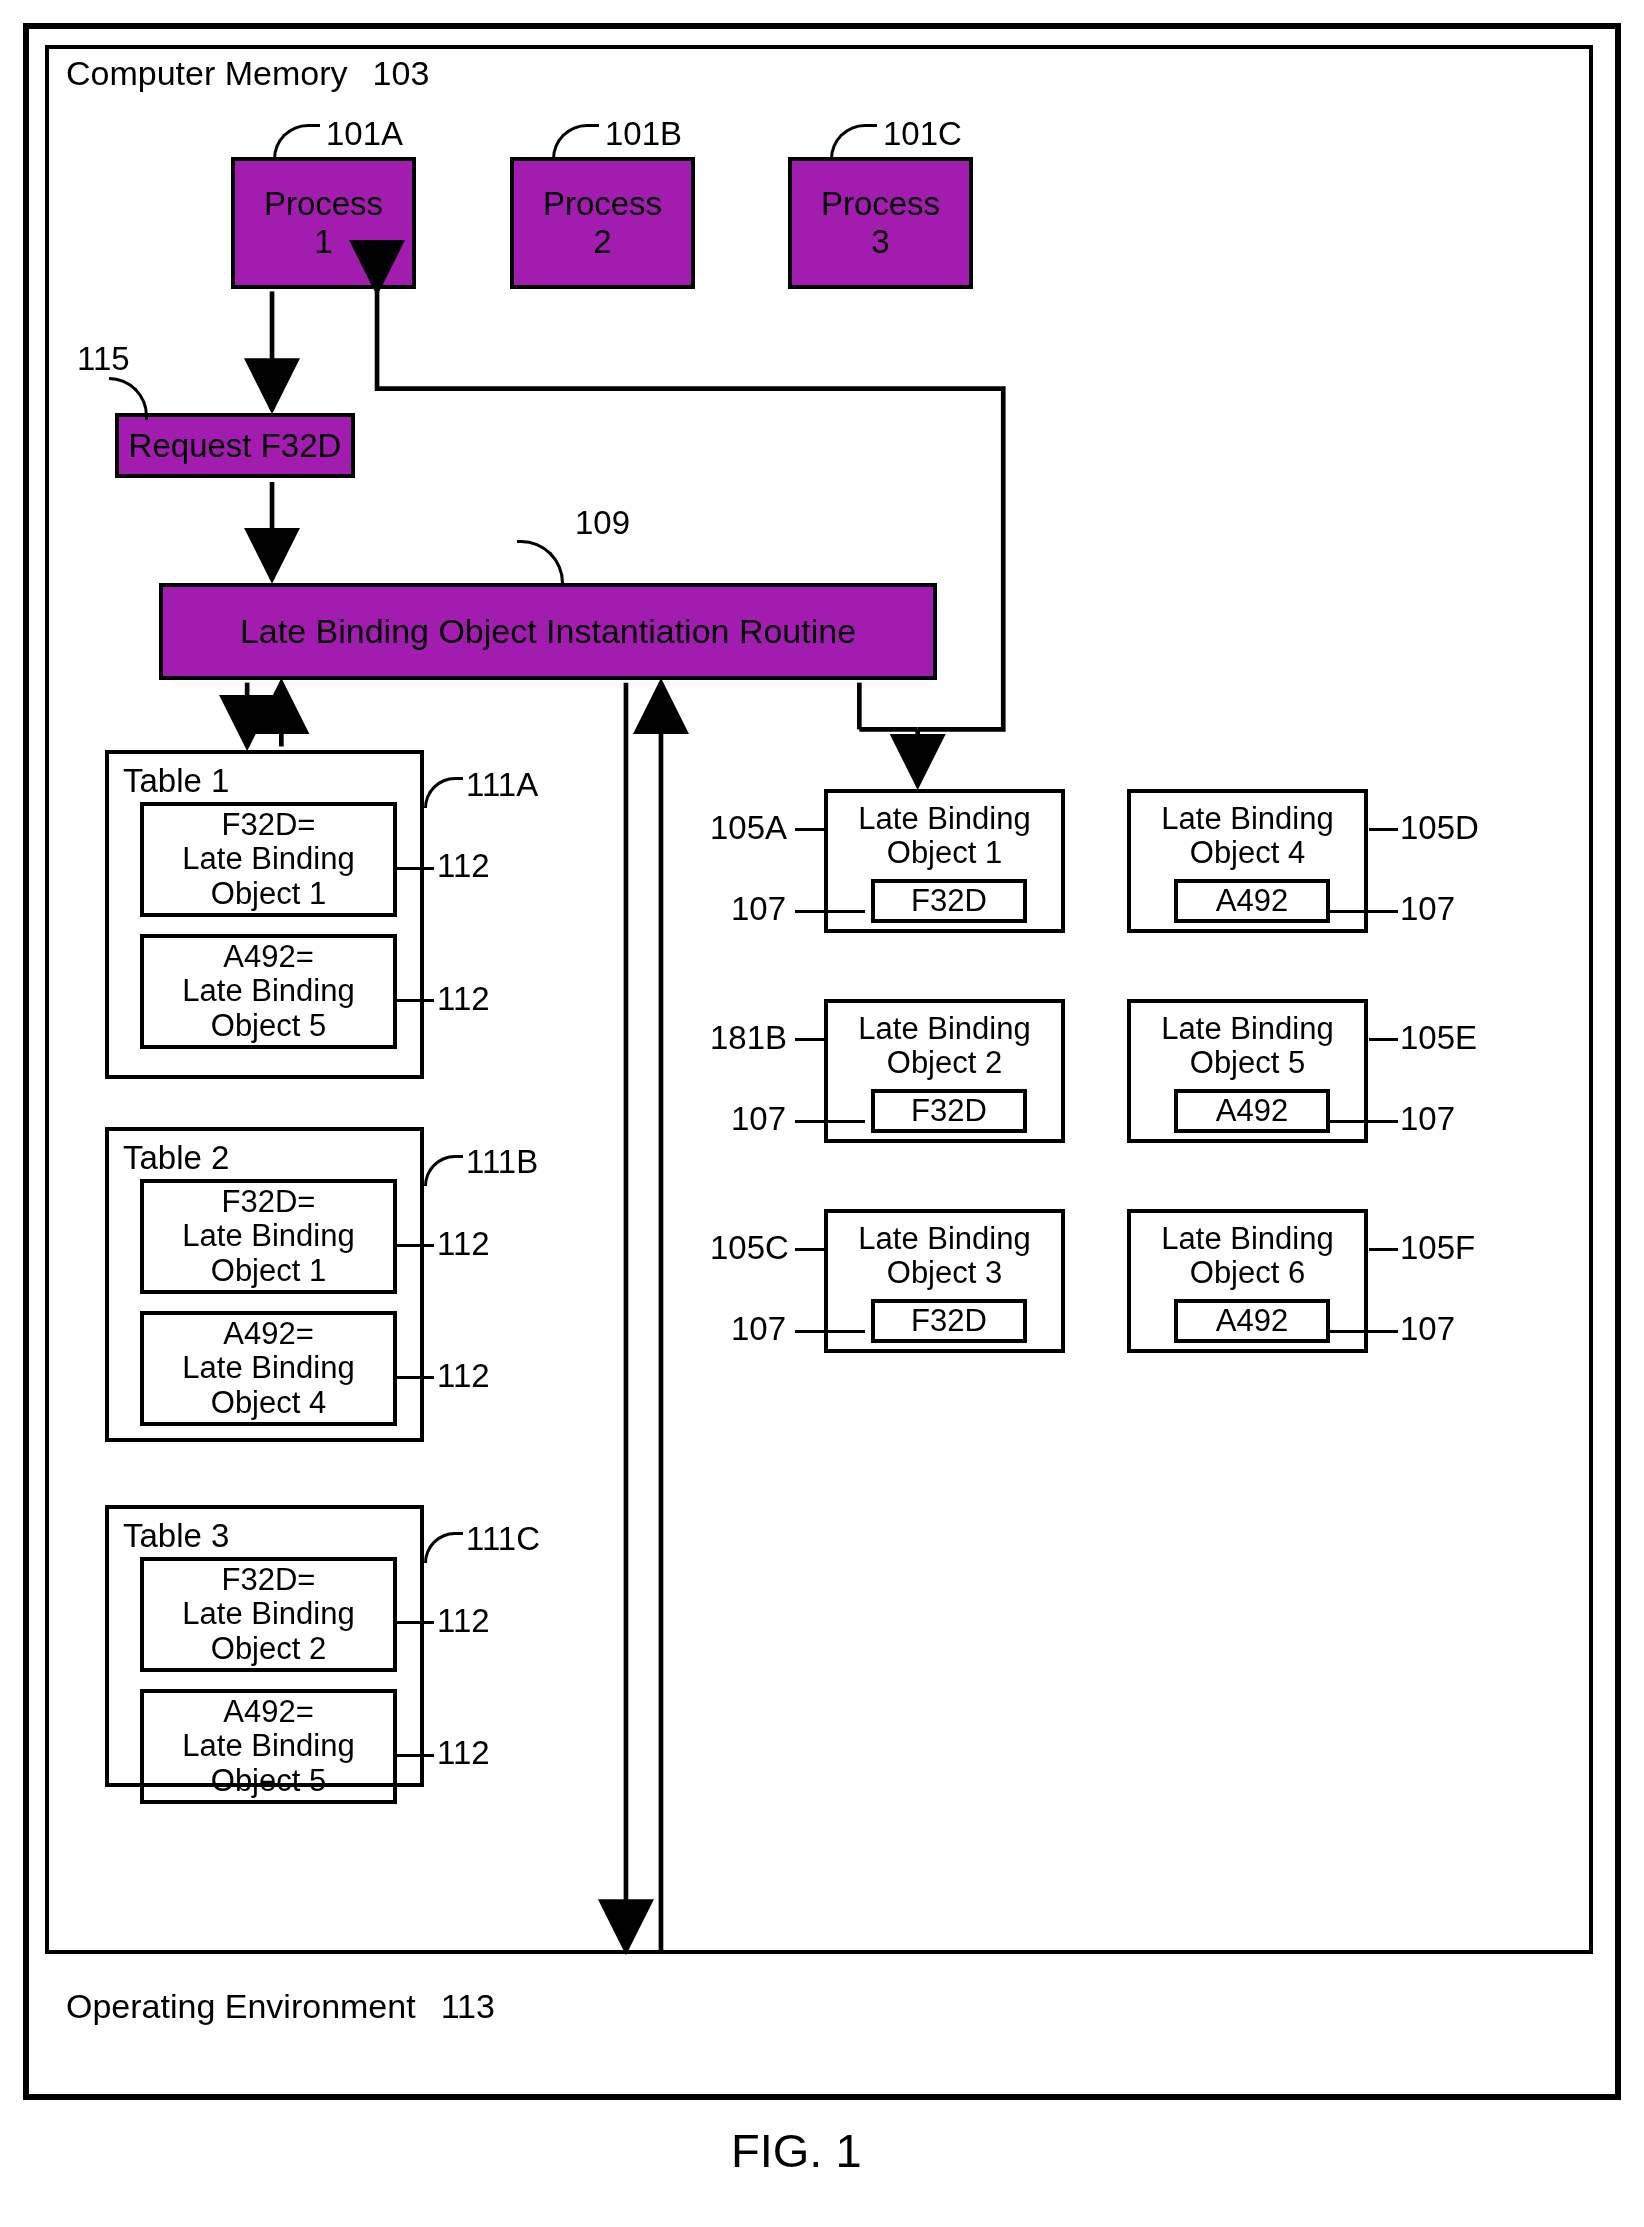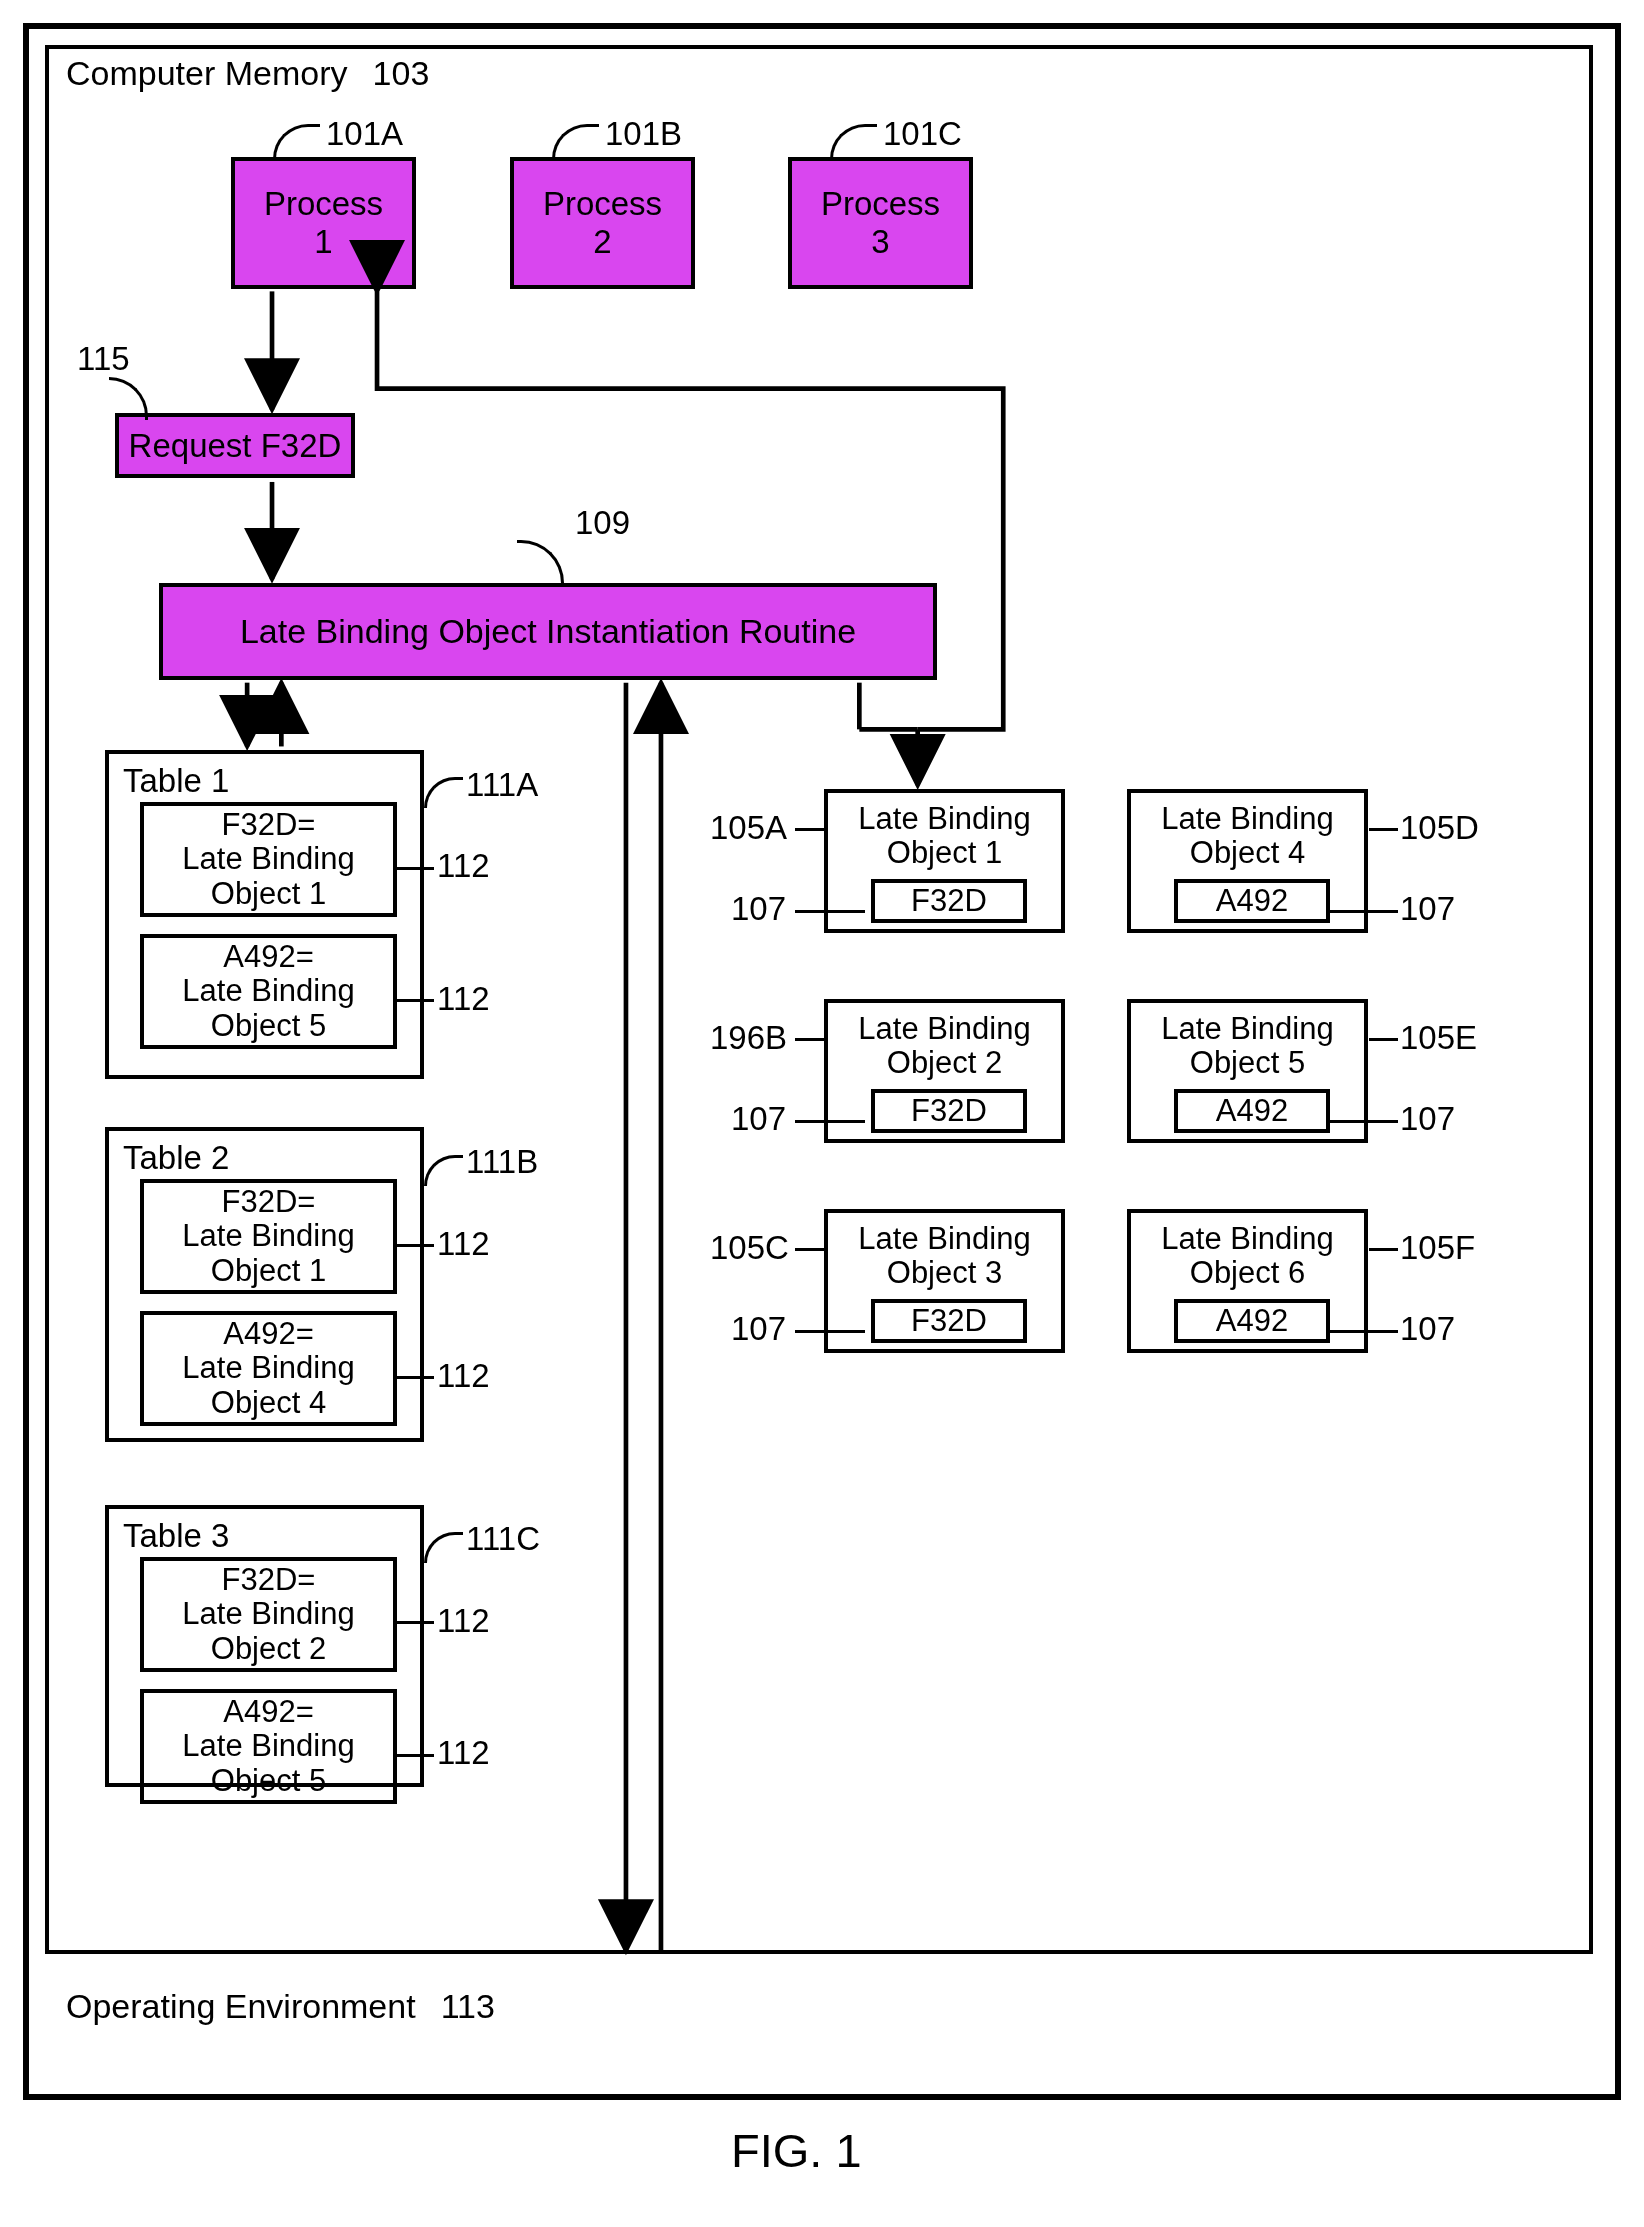--- a/index.html
+++ b/index.html
@@ -38,21 +38,21 @@
     top: 31px;
     font-size: 34px;
   }
   .mem-num {
     font-size: 34px;
     margin-left: 15.6px;
   }
   .box {
     position: absolute;
     border: 4.7px solid #000;
-    background: #d946ef;
+    background: #a21caf;
     text-align: center;
     display: flex;
     flex-direction: column;
     justify-content: center;
     align-items: center;
     font-size: 33px;
     line-height: 1.15;
   }
   .label {
     position: absolute;
@@ -244,21 +244,21 @@
   <div class="label" style="left:708px; top:867px;"><span>107</span></div>
   <div class="leader" style="left:772px; top:887px; width:70px;"></div>
 
   <div class="lbo-box" style="left:801px; top:976px; width:241px; height:144px;">
     <div class="lbo-title" style="white-space:pre-line">Late Binding
 Object 2</div>
     <div class="lbo-inner" style="left:43px; top:86px; width:156px; height:44px;">
         <span>F32D</span>
       </div>
   </div>
-  <div class="label" style="left:687px; top:996px;"><span>196B</span></div>
+  <div class="label" style="left:687px; top:996px;"><span>181B</span></div>
   <div class="leader" style="left:772px; top:1015px; width:29px;"></div>
   <div class="label" style="left:708px; top:1077px;"><span>107</span></div>
   <div class="leader" style="left:772px; top:1097px; width:70px;"></div>
 
   <div class="lbo-box" style="left:801px; top:1186px; width:241px; height:144px;">
     <div class="lbo-title" style="white-space:pre-line">Late Binding
 Object 3</div>
     <div class="lbo-inner" style="left:43px; top:86px; width:156px; height:44px;">
         <span>F32D</span>
       </div>

